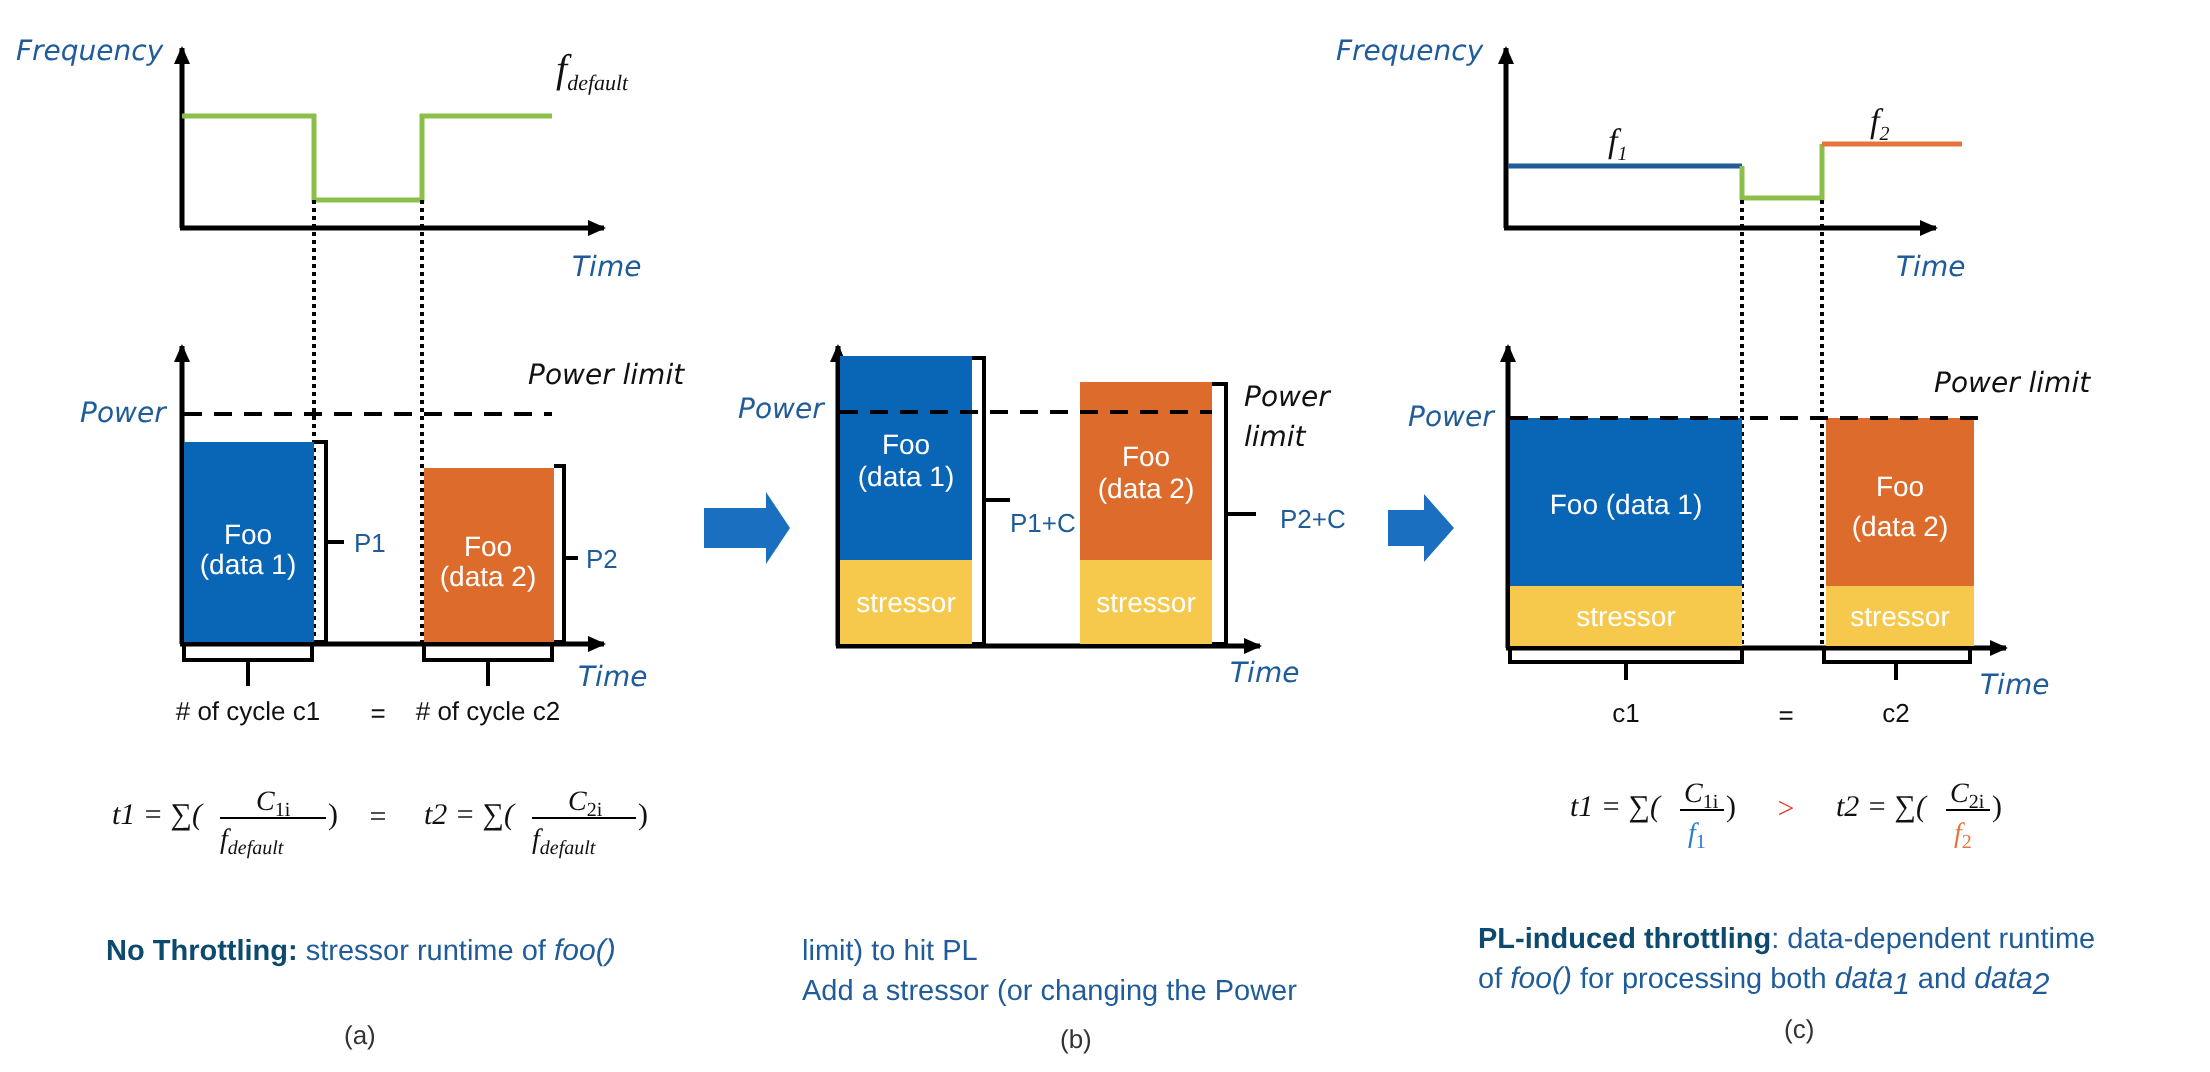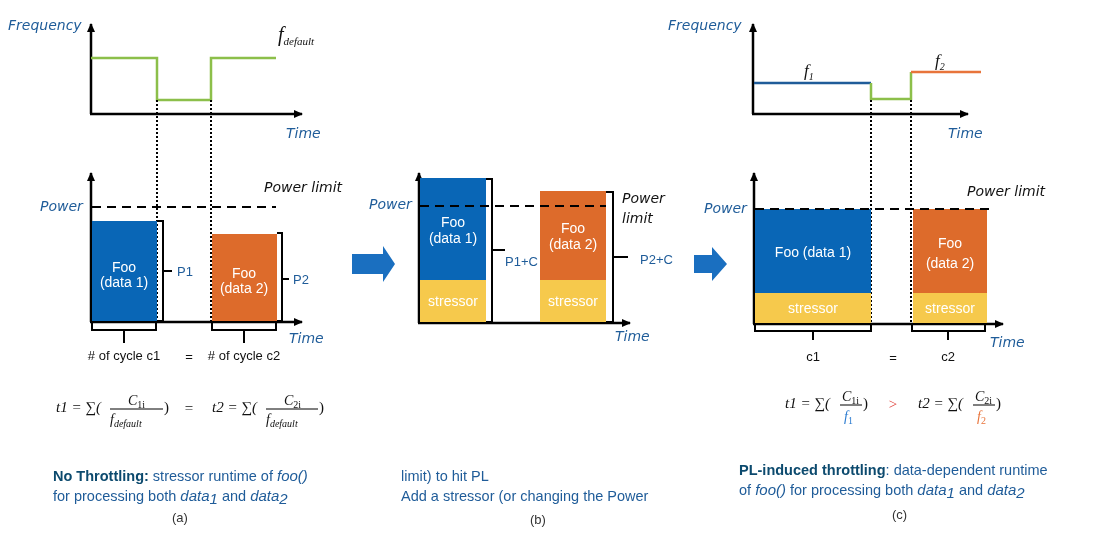--- a/index.html
+++ b/index.html
@@ -163,21 +163,20 @@
       <text class="mathi" x="975" y="401" font-size="14"><tspan>C</tspan><tspan font-size="10" dy="3" font-style="normal">2i</tspan></text>
       <line x1="973" y1="405" x2="995" y2="405" stroke="#000" stroke-width="1"></line>
       <text class="mathi" x="977" y="421" font-size="14" style="fill:#e8743b"><tspan>f</tspan><tspan font-size="10" dy="3" font-style="normal">2</tspan></text>
       <text class="math" x="996" y="408">)</text>
     </g>
   </g>
 </svg>
 
 <div class="cap" style="left:53px; top:466px; width:300px;">
   <div><b>No Throttling:</b><span> stressor runtime of </span><i>foo()</i></div>
-  <div><span>for processing both </span><i>data</i><i class="sub">1</i><span> and </span><i>data</i><i class="sub">2</i></div>
 </div>
 <div class="tag" style="left:172px; top:510px;">(a)</div>
 
 <div class="cap" style="left:401px; top:466px; width:320px;">
   <div>limit) to hit PL</div>
   <div>Add a stressor (or changing the Power</div>
 </div>
 <div class="tag" style="left:530px; top:512px;">(b)</div>
 
 <div class="cap" style="left:723px; top:460px; width:380px;margin-left:16px;">

